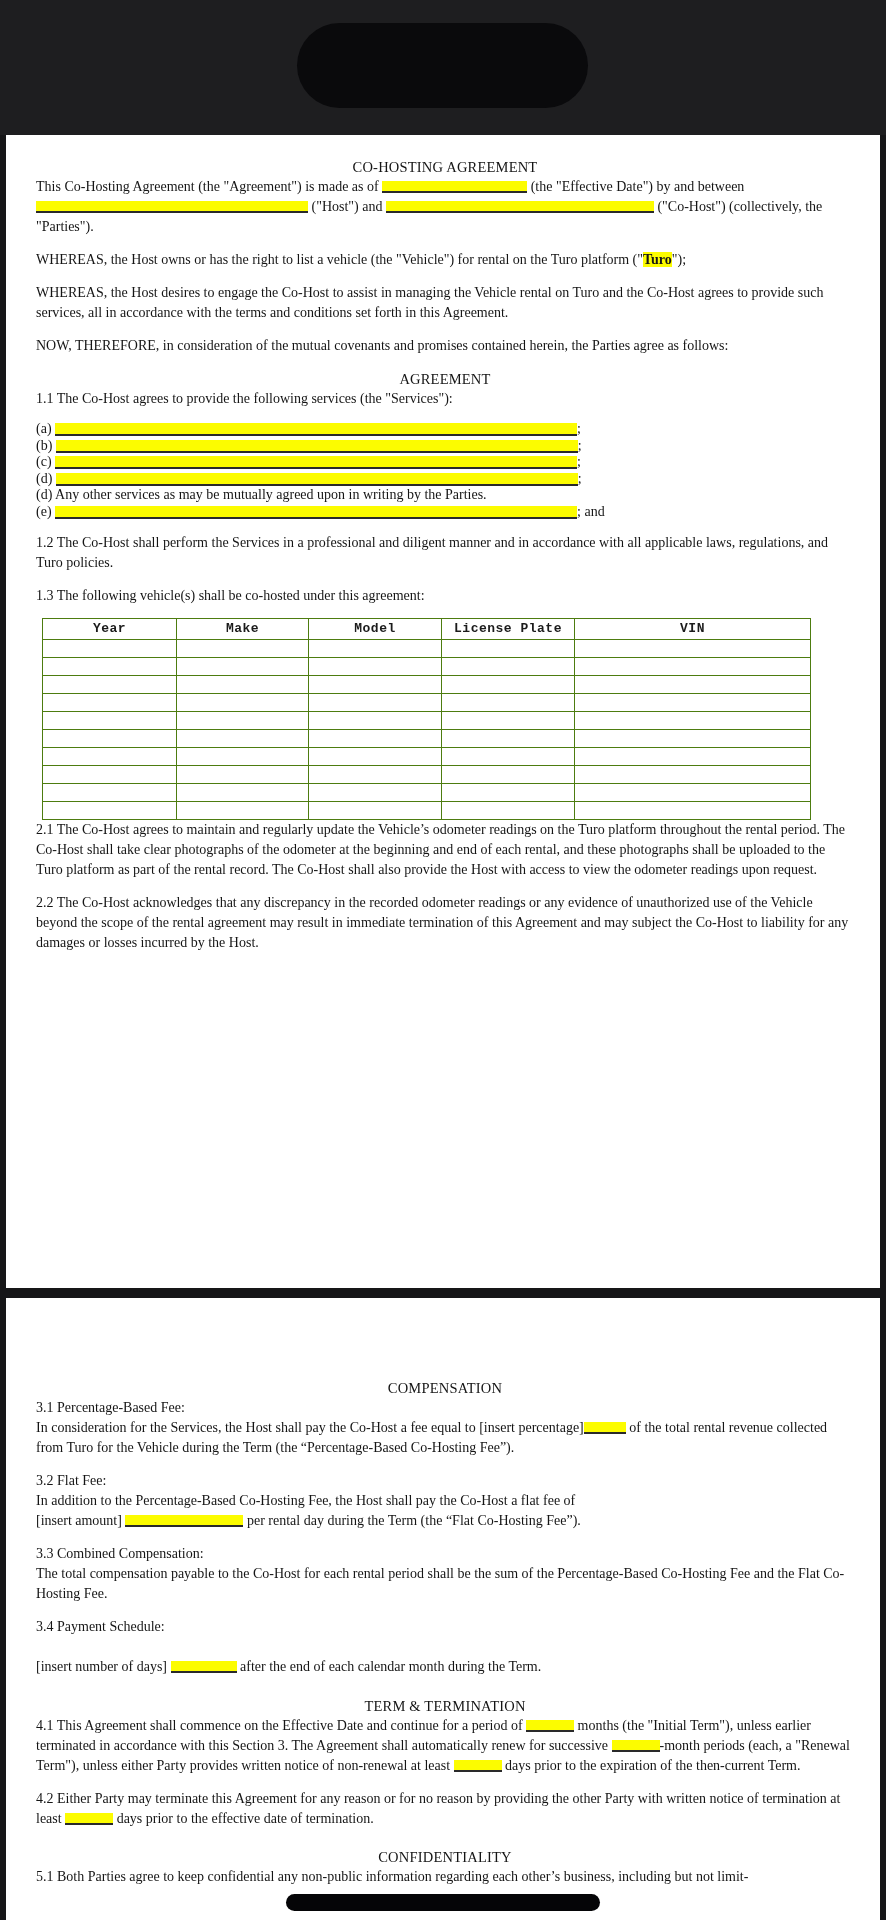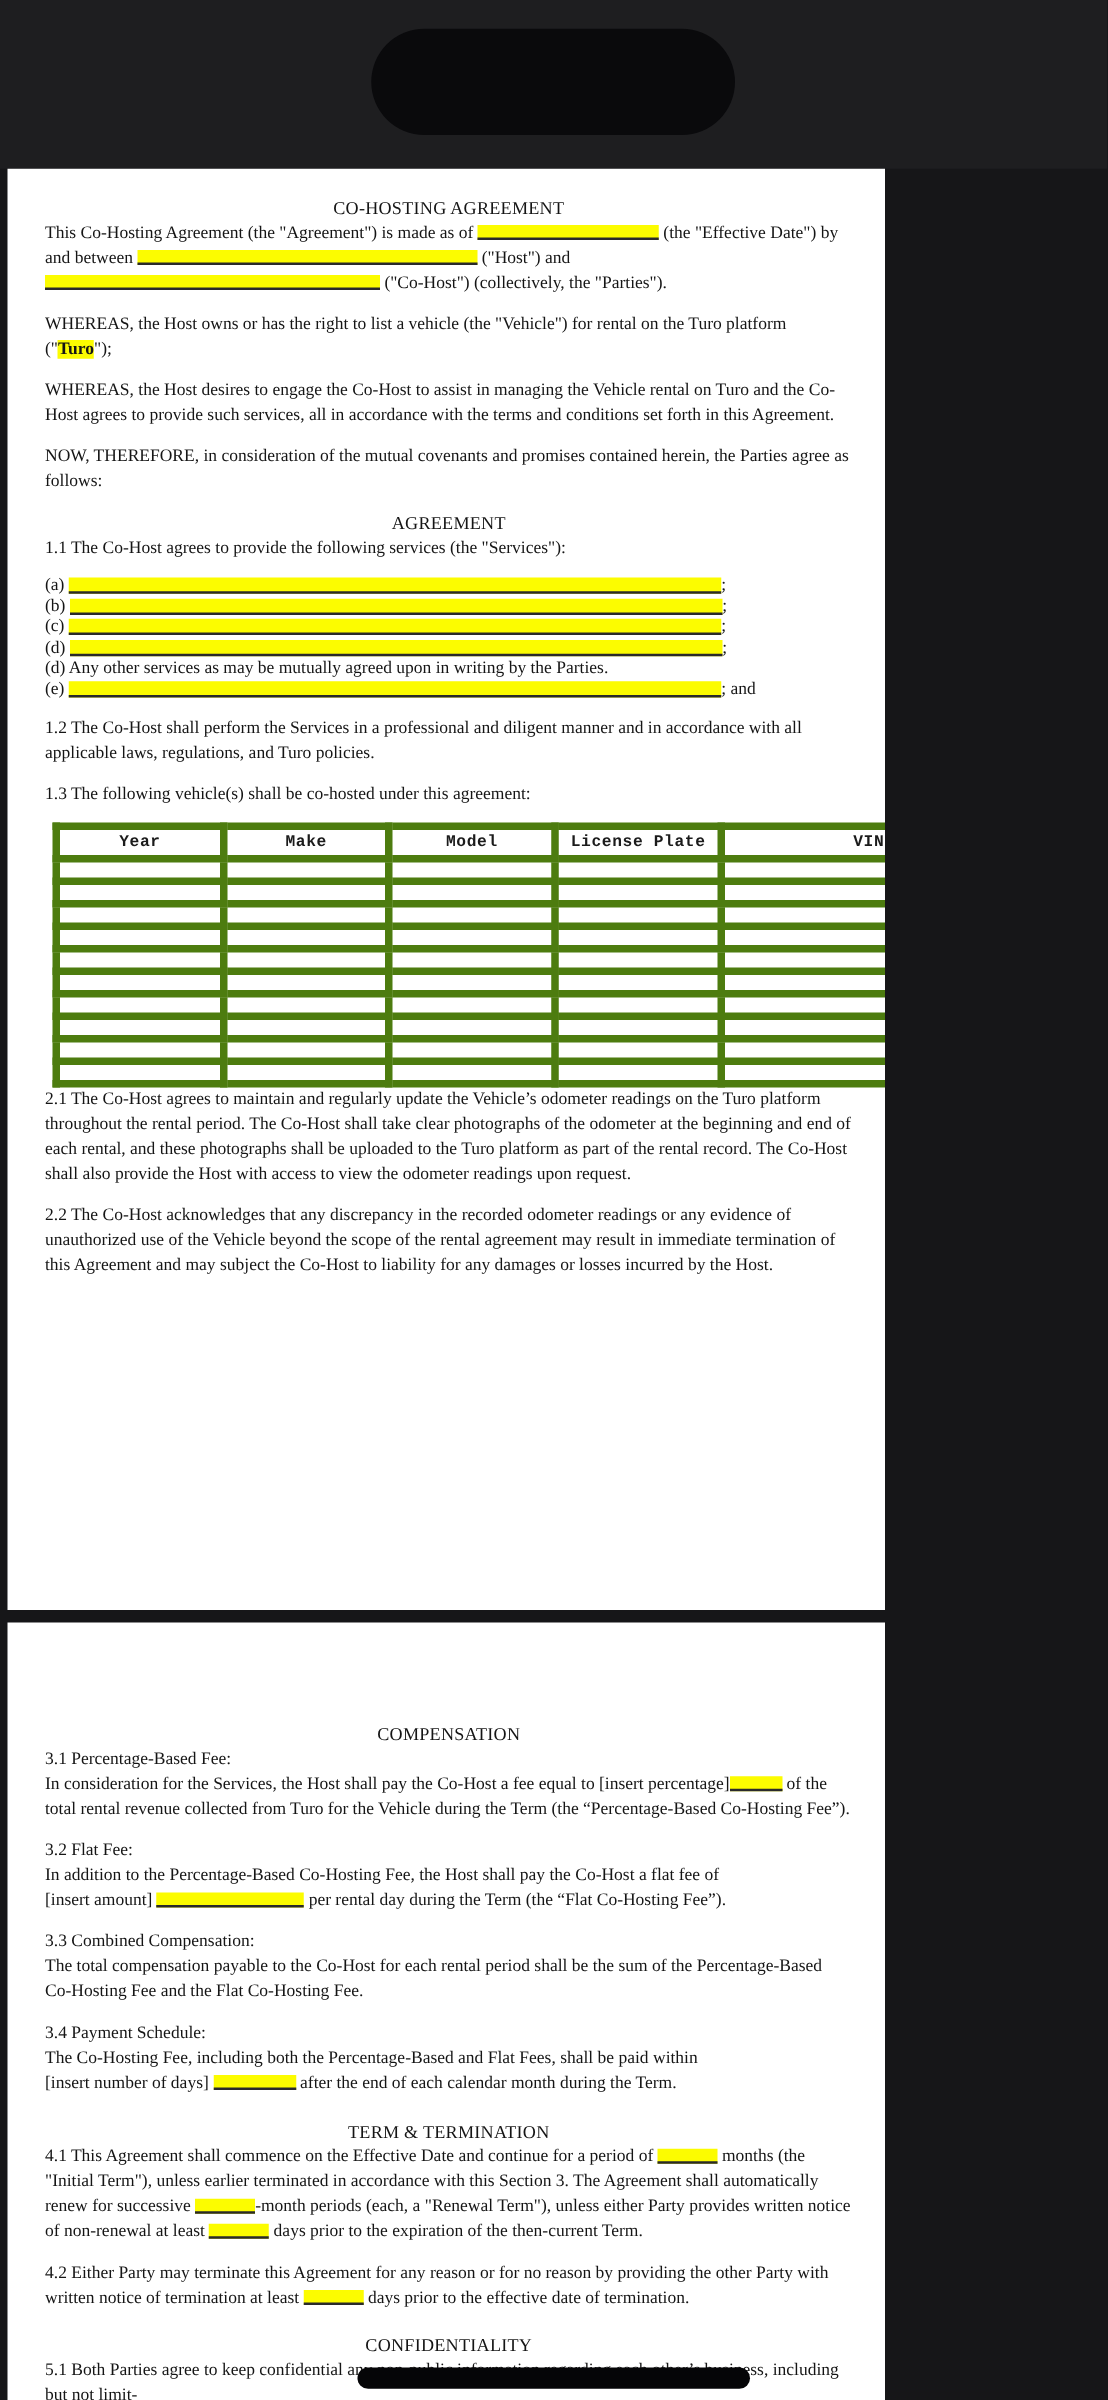--- a/index.html
+++ b/index.html
@@ -9,21 +9,21 @@
     font-family:"Liberation Serif", serif;
     overflow:hidden;
   }
   .screen { position:relative; width:886px; height:1920px; background:#161618; overflow:hidden; }
 
   
   .top-band { position:absolute; top:0; left:0; width:886px; height:135px; background:#1e1e20; }
   .top-pill { position:absolute; left:297px; top:23px; width:291px; height:85px; border-radius:44px; background:#0a0a0c; }
 
   
-  .page { position:absolute; left:6px; width:702px; background:#ffffff; color:#151515;
+  .page { position:absolute; left:6px; width:874px; background:#ffffff; color:#151515;
           font-size:14px; line-height:20px; overflow:hidden; }
   .page-1 { top:135px; height:1153px; padding:22px 26px 0 30px; }
   .page-2 { top:1298px; height:622px; padding:80px 26px 12px 30px; }
 
   .doc-heading { text-align:center; font-size:14.5px; letter-spacing:0.2px; }
   .para { margin-top:13px; }
   .tight { margin-top:0; }
   .mt-big { margin-top:19px; }
   .mt-med { margin-top:18px; }
 
@@ -41,21 +41,21 @@
 
   .hl { background:#fcfc00; font-weight:bold; }
 
   
   .svc-list { margin-top:12px; }
   .svc-row { line-height:16.5px; white-space:nowrap; }
   .svc-row .blank { height:13px; vertical-align:-3px; }
 
   
   table.vehicles { border-collapse:collapse; width:768px; margin:12px 0 0 6px; table-layout:fixed; }
-  table.vehicles th, table.vehicles td { border:6px solid #4d7c0f; }
+  table.vehicles th, table.vehicles td { border:1px solid #4d7c0f; }
   table.vehicles th {
     font-family:"Liberation Mono", monospace; font-weight:bold; font-size:13px;
     letter-spacing:0.5px; height:19px; text-align:center; color:#1b1b1b;
   }
   table.vehicles td { height:18px; }
 
   
   .bottom-pill { position:absolute; left:286px; top:1894px; width:314px; height:17px;
                  border-radius:9px; background:#050507; }
 </style>
@@ -194,21 +194,21 @@
   <div class="page page-2">
 
     <div class="doc-heading">COMPENSATION</div>
 
     <p class="tight"><span>3.1 Percentage-Based Fee:</span><br><span>In consideration for the Services, the Host shall pay the Co-Host a fee equal to [insert percentage]</span><span class="blank w-pct"></span><span> of the total rental revenue collected from Turo for the Vehicle during the Term (the “Percentage-Based Co-Hosting Fee”).</span></p>
 
     <p class="para"><span>3.2 Flat Fee:</span><br><span>In addition to the Percentage-Based Co-Hosting Fee, the Host shall pay the Co-Host a flat fee of</span><br><span>[insert amount] </span><span class="blank w-amt"></span><span> per rental day during the Term (the “Flat Co-Hosting Fee”).</span></p>
 
     <p class="para"><span>3.3 Combined Compensation:</span><br><span>The total compensation payable to the Co-Host for each rental period shall be the sum of the Percentage-Based Co-Hosting Fee and the Flat Co-Hosting Fee.</span></p>
 
-    <p class="para"><span>3.4 Payment Schedule:</span><br><span>The Co-Hosting Fee, including both the Percentage-Based and Flat Fees, shall be paid within</span><br><span>[insert number of days] </span><span class="blank w-days"></span><span> after the end of each calendar month during the Term.</span></p>
+    <p class="para"><span>3.4 Payment Schedule:</span><br><br><span>[insert number of days] </span><span class="blank w-days"></span><span> after the end of each calendar month during the Term.</span></p>
 
     <div class="doc-heading mt-big">TERM &amp; TERMINATION</div>
 
     <p class="tight"><span>4.1 This Agreement shall commence on the Effective Date and continue for a period of </span><span class="blank w-sm"></span><span> months (the "Initial Term"), unless earlier terminated in accordance with this Section 3. The Agreement shall automatically renew for successive </span><span class="blank w-sm"></span><span>-month periods (each, a "Renewal Term"), unless either Party provides written notice of non-renewal at least </span><span class="blank w-sm"></span><span> days prior to the expiration of the then-current Term.</span></p>
 
     <p class="para"><span>4.2 Either Party may terminate this Agreement for any reason or for no reason by providing the other Party with written notice of termination at least </span><span class="blank w-sm"></span><span> days prior to the effective date of termination.</span></p>
 
     <div class="doc-heading mt-med">CONFIDENTIALITY</div>
 
     <p class="tight">5.1 Both Parties agree to keep confidential any non-public information regarding each other’s business, including but not limit-</p>

